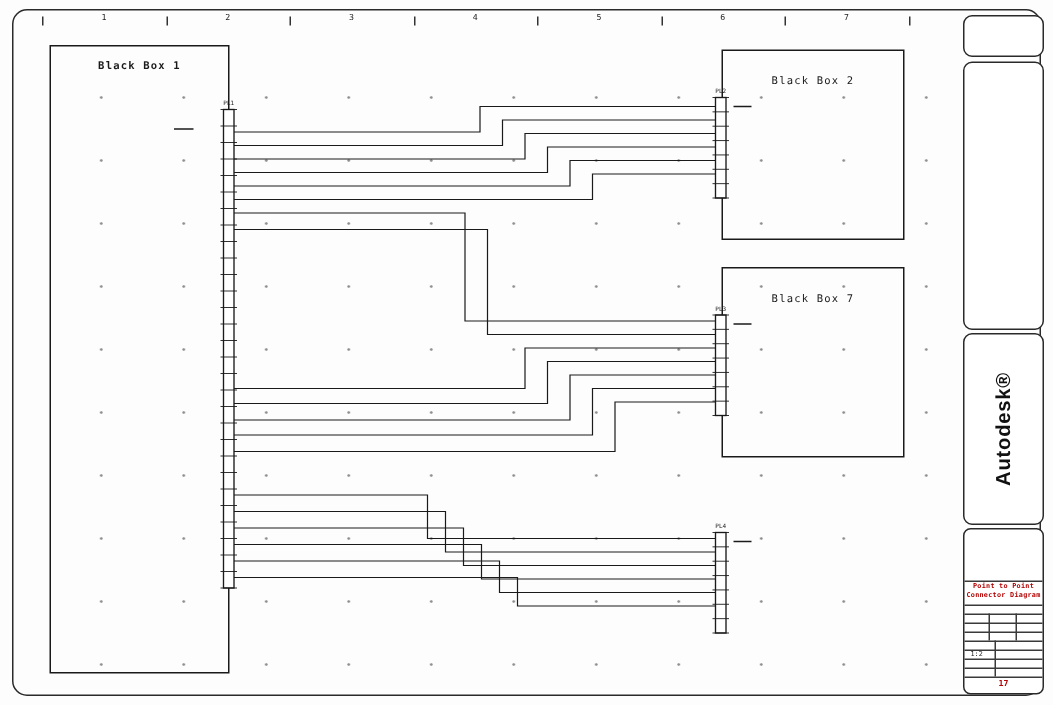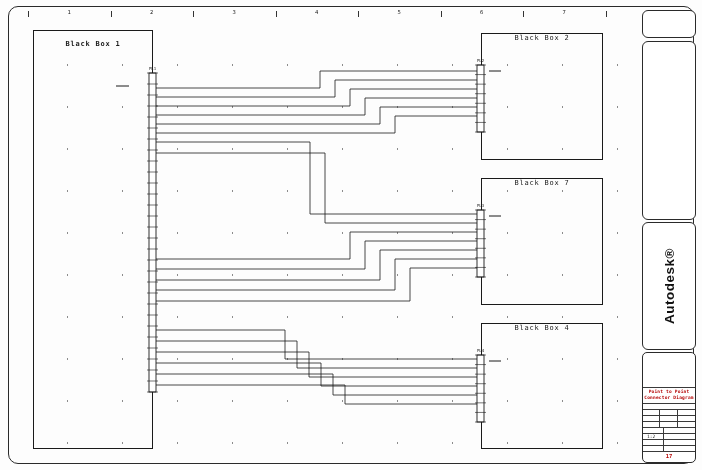--- a/index.html
+++ b/index.html
@@ -20,21 +20,21 @@
     background-image:radial-gradient(circle,#666 0.6px,transparent 1.1px);
     background-size:55px 42px;background-position:16px 14px;opacity:.75;}
 
   
   .black-box{position:absolute;border:1px solid #1a1a1a;background:transparent;}
   #bb1{left:33px;top:30px;width:118px;height:417px;}
   #bb2{left:481px;top:33px;width:120px;height:125px;}
   #bb3{left:481px;top:178px;width:120px;height:125px;}
   #bb4{left:481px;top:323px;width:120px;height:124px;}
   .box-label{display:block;text-align:center;font-size:7px;letter-spacing:.8px;
-    margin-top:0;white-space:nowrap;}
+    margin-top:16px;white-space:nowrap;}
   #bb1 .box-label{margin-top:9px;font-weight:bold;}
 
   
   #diagram{position:absolute;left:0;top:0;pointer-events:none;}
   .wire{fill:none;stroke:#1a1a1a;stroke-width:.8;}
   .conn{fill:#ffffff;stroke:#1a1a1a;stroke-width:.9;}
   .pin{stroke:#1a1a1a;stroke-width:.6;}
   .dash{stroke:#1a1a1a;stroke-width:1;}
   .connlabel{font-family:"DejaVu Sans Mono",monospace;font-size:4px;fill:#1a1a1a;text-anchor:middle;}
 
@@ -87,23 +87,20 @@
   <div class="grid-dots"></div>
 
   <div class="black-box" id="bb1">
     <span class="box-label">Black Box 1</span>
   </div>
   <div class="black-box" id="bb2">
     <span class="box-label">Black Box 2</span>
   </div>
   <div class="black-box" id="bb3">
     <span class="box-label">Black Box 7</span>
-  </div>
-  <div class="black-box" id="bb4">
-    <span class="box-label">Black Box 4</span>
   </div>
 
   <svg id="diagram" width="702" height="470" viewBox="0 0 702 470">
       <polyline points="156,88 320,88 320,71 477,71" class="wire"></polyline>
       <polyline points="156,97 335,97 335,80 477,80" class="wire"></polyline>
       <polyline points="156,106 350,106 350,89 477,89" class="wire"></polyline>
       <polyline points="156,115 365,115 365,98 477,98" class="wire"></polyline>
       <polyline points="156,124 380,124 380,107 477,107" class="wire"></polyline>
       <polyline points="156,133 395,133 395,116 477,116" class="wire"></polyline>
       <polyline points="156,142 310,142 310,214 477,214" class="wire"></polyline>

